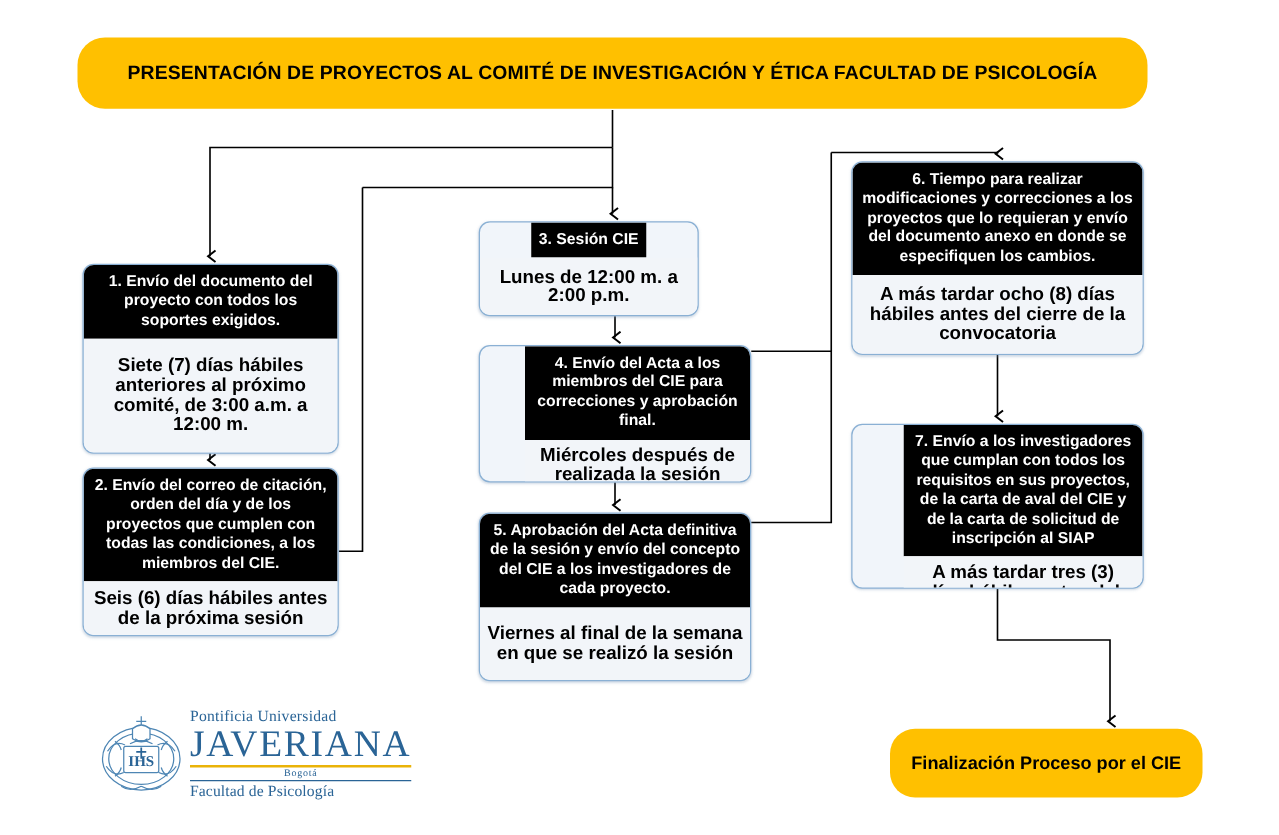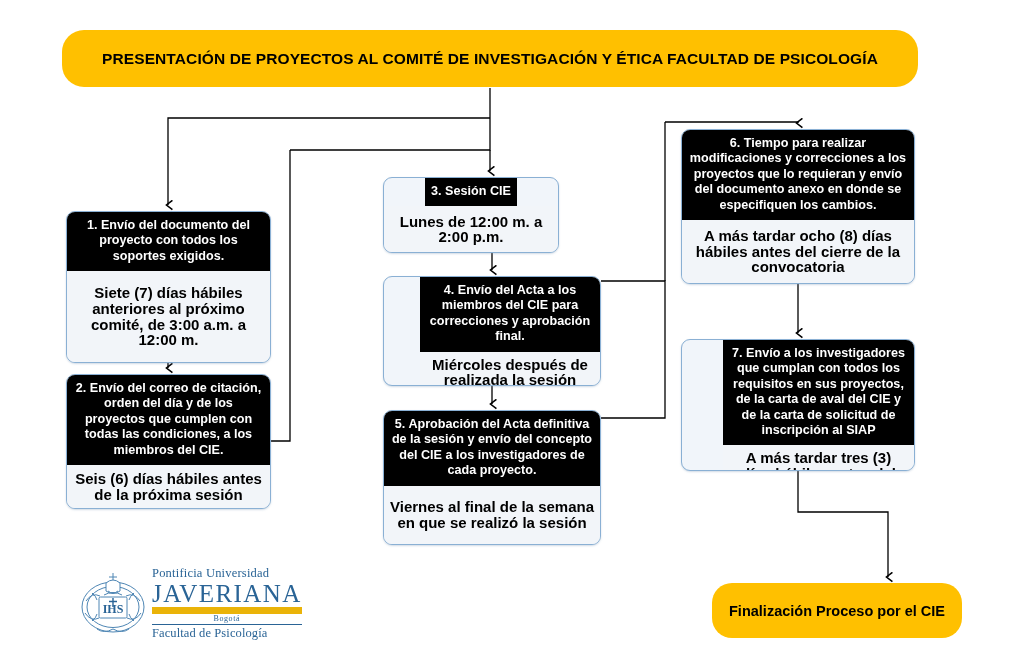--- a/index.html
+++ b/index.html
@@ -81,22 +81,22 @@
     display:flex;align-items:center;
   }
   #crest{width:70px;height:72px;flex:0 0 70px;}
   #logo-text{
     margin-left:4px;color:#2a6496;
     font-family:"Liberation Serif",serif;
     line-height:1;
   }
   #logo-line1{font-size:12.5px;letter-spacing:.2px;}
   #logo-word{
-    font-size:25px;letter-spacing:1.4px;margin-top:1px;
-    border-bottom:7px solid #eab308;padding-bottom:1px;
+    font-size:30px;letter-spacing:1.4px;margin-top:1px;
+    border-bottom:2px solid #eab308;padding-bottom:1px;
   }
   #logo-sub{
     font-size:8px;text-align:center;margin-top:1px;letter-spacing:.6px;
     border-bottom:1px solid #2a6496;padding-bottom:1px;
   }
   #logo-line3{font-size:12.5px;margin-top:2px;letter-spacing:.1px;}
 </style>
 </head>
 <body>
 

